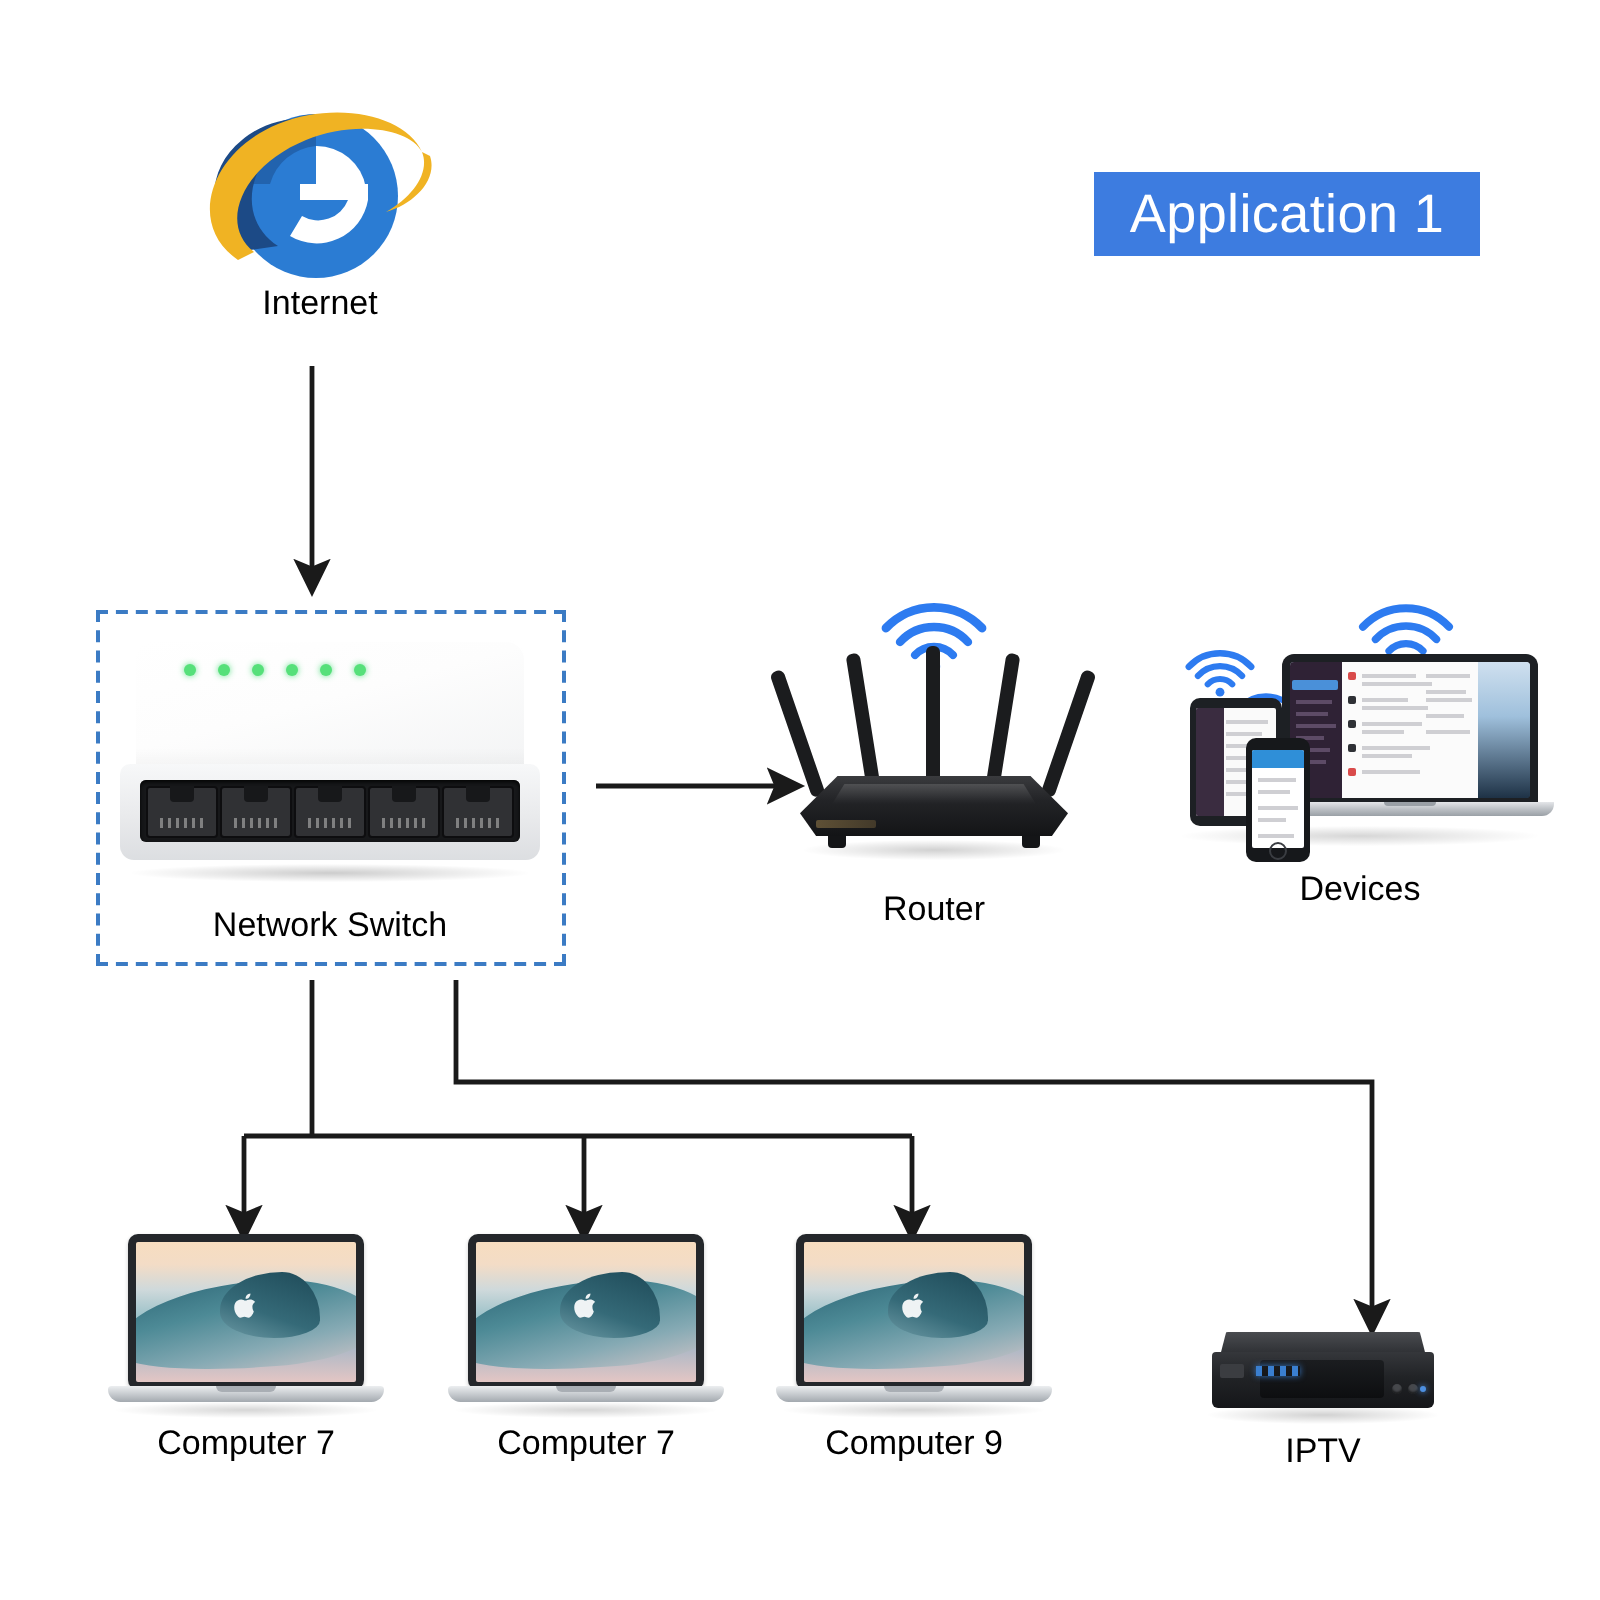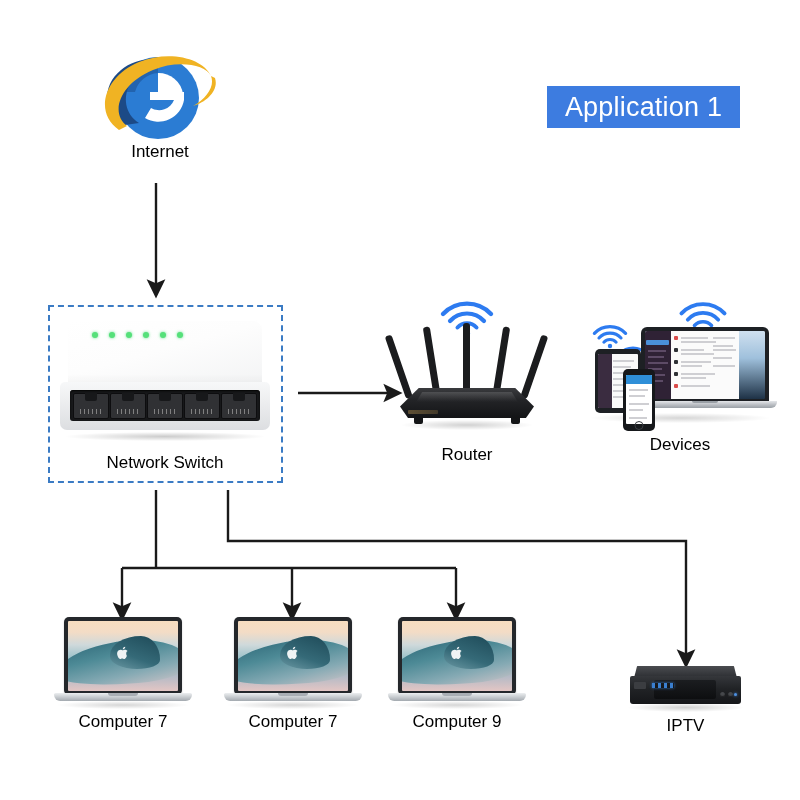--- a/index.html
+++ b/index.html
@@ -213,21 +213,21 @@
   .lt-shadow{
     position:absolute;left:0;top:84px;width:130px;height:8px;
     background:radial-gradient(ellipse at center,rgba(0,0,0,.16) 0%,rgba(0,0,0,0) 72%);
   }
   #comp1{left:58px;top:617px;}
   #comp2{left:228px;top:617px;}
   #comp3{left:392px;top:617px;}
   #comp1 .node-label,#comp2 .node-label,#comp3 .node-label{top:95px;}
 
   
-  #iptv-node{left:628px;top:666px;width:115px;height:50px;}
+  #iptv-node{left:604px;top:666px;width:115px;height:50px;}
   #iptv-node .node-label{top:50px;}
   .tv-top{
     position:absolute;left:6px;top:0;width:103px;height:12px;
     background:linear-gradient(180deg,#4a4c50 0%,#2b2d31 100%);
     border-radius:4px 4px 0 0;
     clip-path:polygon(3% 0,97% 0,100% 100%,0 100%);
   }
   .tv-face{
     position:absolute;left:2px;top:10px;width:111px;height:28px;
     background:linear-gradient(180deg,#35373b 0%,#212326 45%,#151619 100%);

